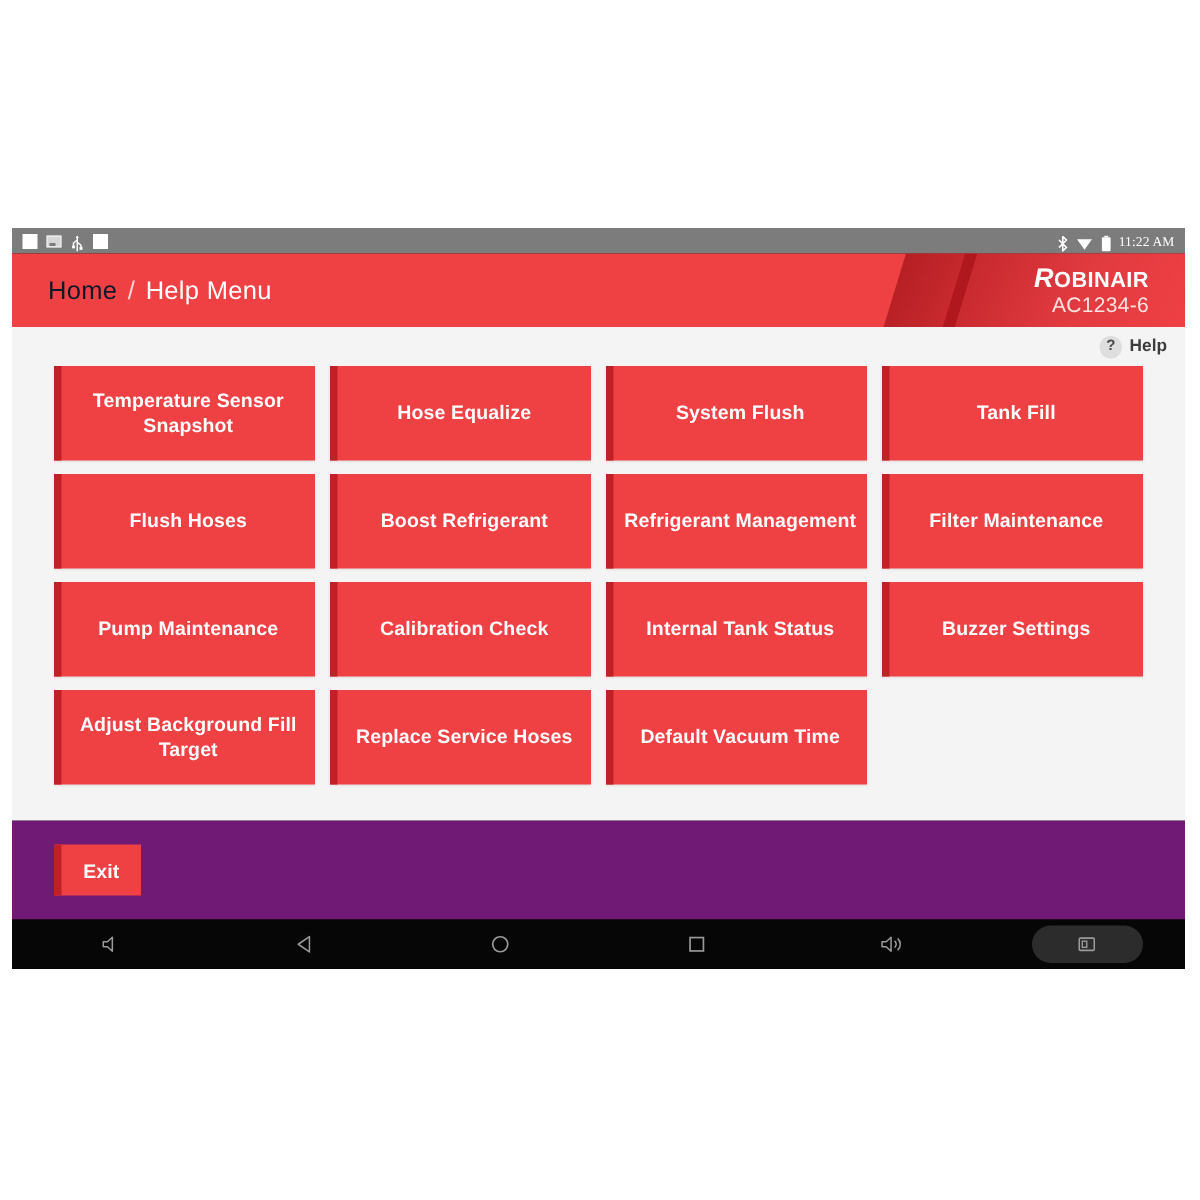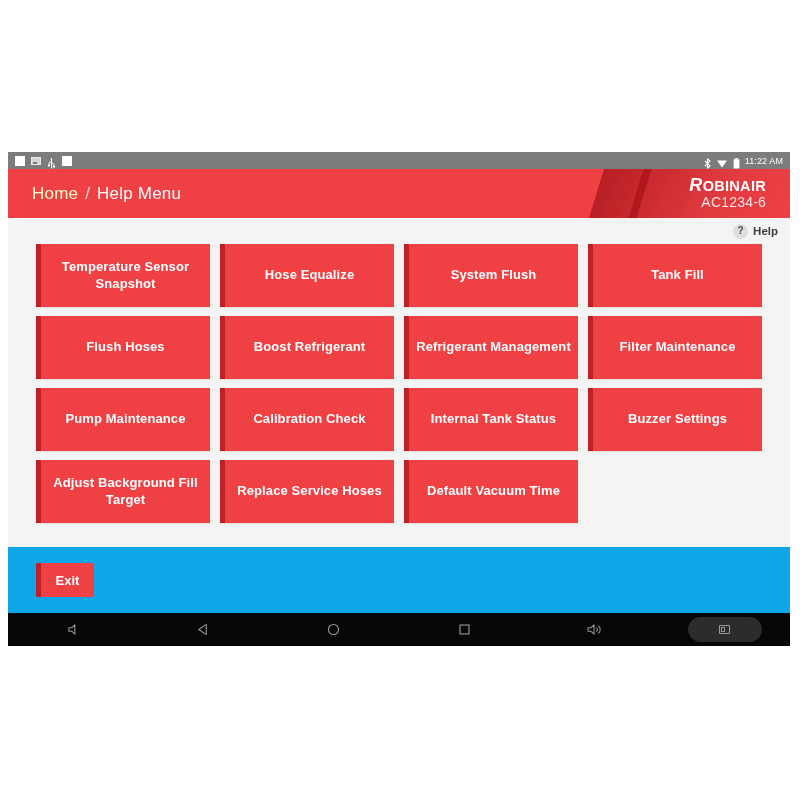--- a/index.html
+++ b/index.html
@@ -40,21 +40,21 @@
     width:10px; height:8px; background:#d6d6d6; display:block;
     border:1px solid #e8e8e8;
   }
   .sb-sd::after{ content:""; display:block; width:4px;height:2px;background:#7c7c7c;margin:4px 0 0 1px;}
   .sb-usb { width:9px; height:11px; display:block; }
   .sb-bt { width:7px; height:11px; display:block; }
   .sb-wifi { width:12px; height:11px; display:block; }
   .sb-batt { width:7px; height:11px; display:block; }
   .sb-time {
     color:#ffffff; font-size:9px; letter-spacing:0.1px;
-    font-family:Liberation Sans, sans-serif;
+    font-family:Liberation Serif, serif;
   }
 
   
   .appheader {
     height:49px;
     background:#ef4044;
     position:relative;
     display:flex;
     align-items:center;
     flex:0 0 auto;
@@ -63,21 +63,21 @@
   .breadcrumb {
     padding-left:24px;
     color:#ffffff;
     font-size:17px;
     letter-spacing:0.2px;
     z-index:3;
     display:flex;
     gap:7px;
   }
   .crumb-sep { color:#ffd7d8; font-weight:300; }
-  .crumb-home { color:#fef9c3; }
+  .crumb-home { color:#0f172a; }
   .crumb-cur  { color:#ffffff; }
 
   .logowedge {
     position:absolute;
     top:0; right:0;
     height:49px; width:200px;
     background:linear-gradient(100deg,#b51f24 0%, #c7292e 22%, #e03a3f 60%, #ef4044 100%);
     transform:skewX(-17deg);
     transform-origin:top right;
     right:-14px;
@@ -167,21 +167,21 @@
     line-height:1.25;
     padding:2px 6px;
     box-shadow:0 1px 2px rgba(0,0,0,0.10);
     cursor:pointer;
     user-select:none;
   }
 
   
   .footer {
     height:66px;
-    background:#0ea5e9;
+    background:#701a75;
     flex:0 0 auto;
     display:flex;
     align-items:center;
     padding-left:28px;
   }
   .exitbtn {
     height:34px;
     min-width:58px;
     background:#ef4044;
     border-left:5px solid #bf2126;

